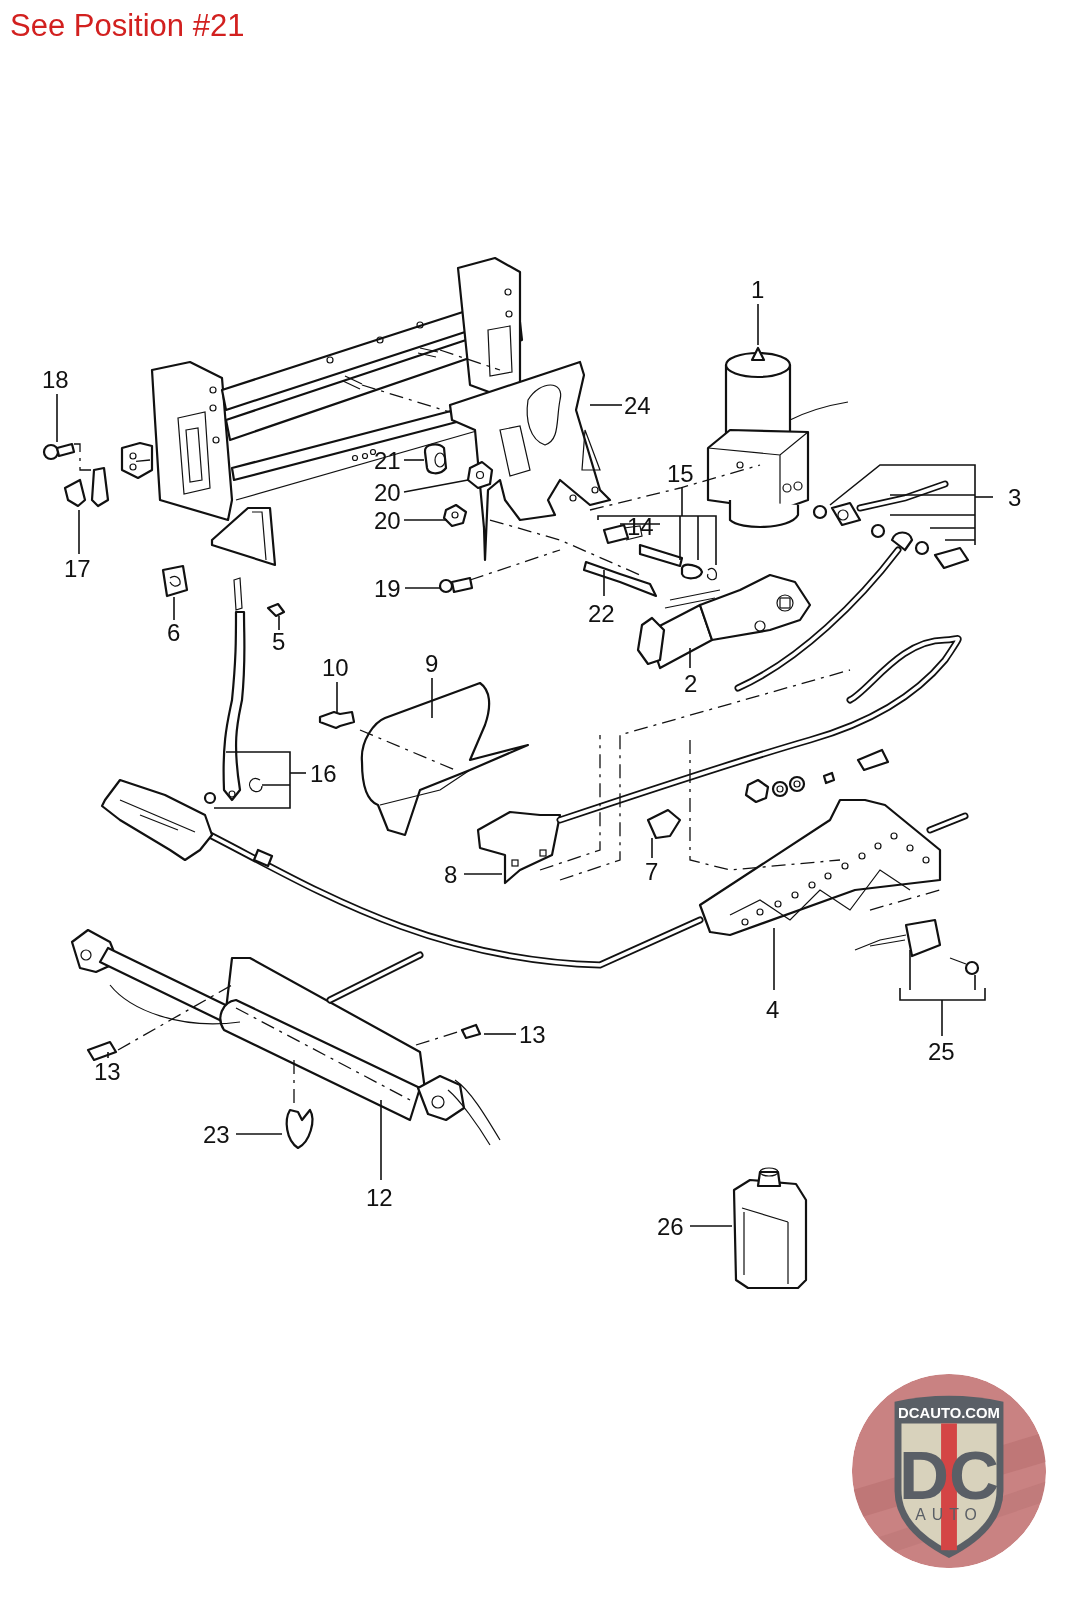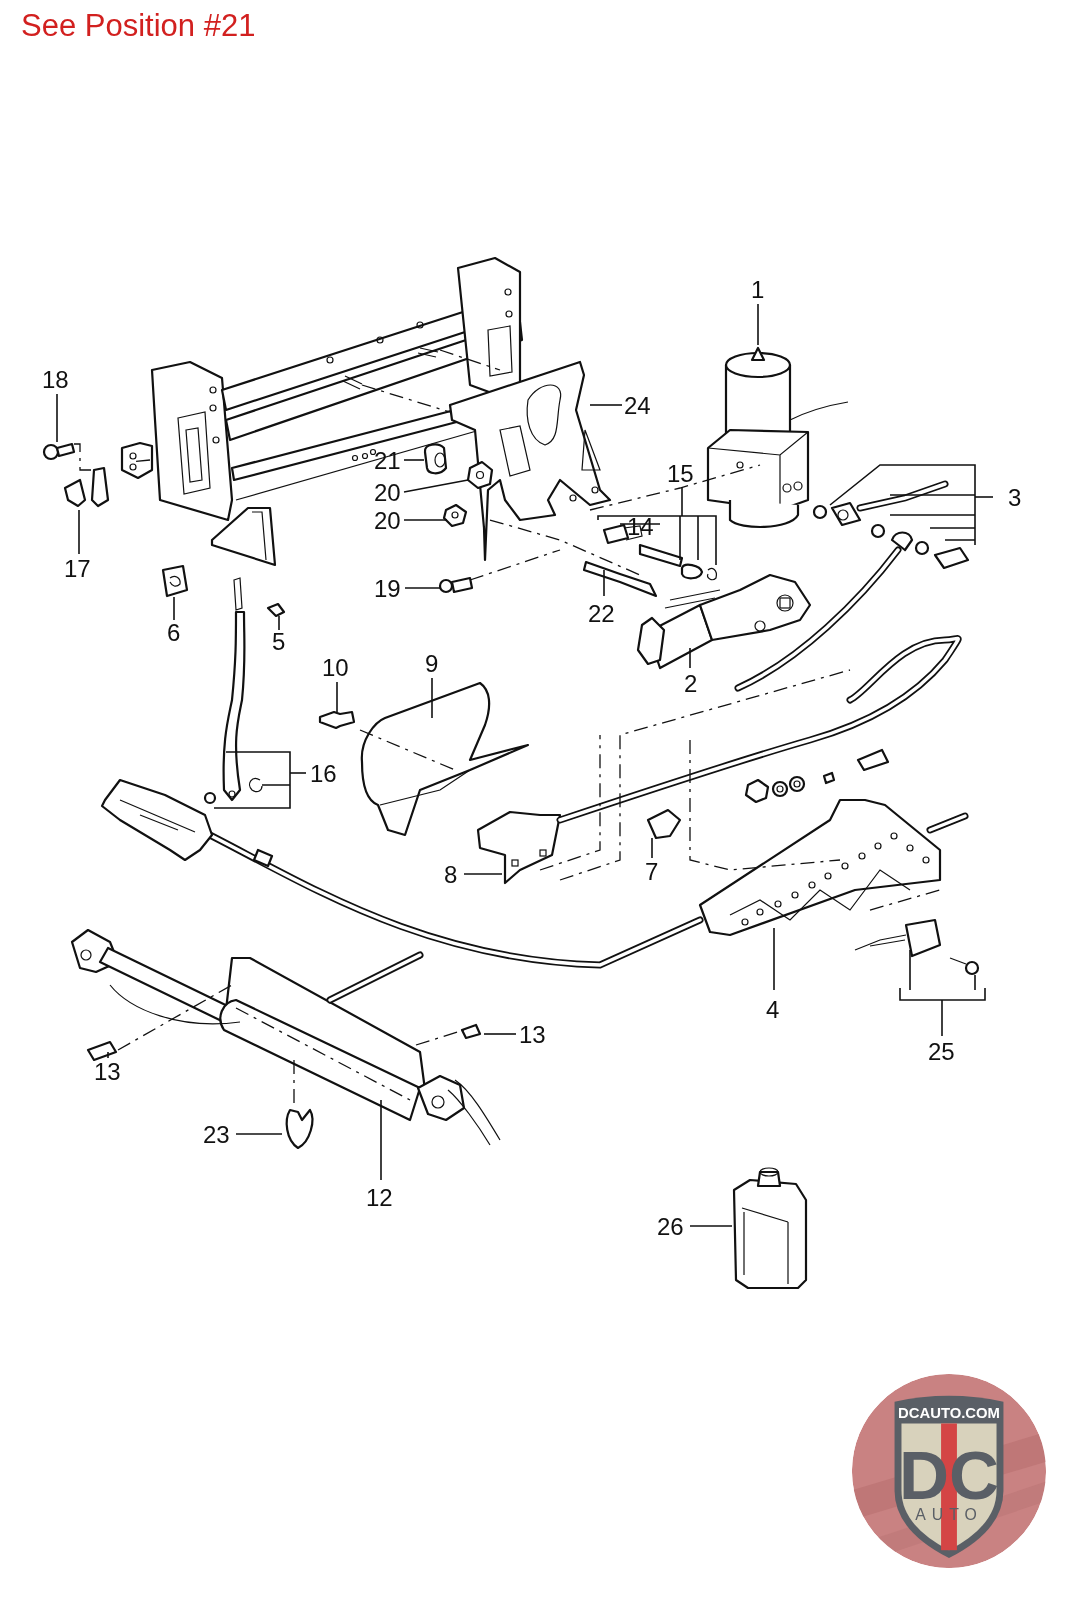--- a/index.html
+++ b/index.html
@@ -308,21 +308,21 @@
     <text class="lbl" x="374" y="529">20</text>
     <text class="lbl" x="374" y="469">21</text>
     <text class="lbl" x="588" y="622">22</text>
     <text class="lbl" x="203" y="1143">23</text>
     <text class="lbl" x="624" y="414">24</text>
     <text class="lbl" x="928" y="1060">25</text>
     <text class="lbl" x="657" y="1235">26</text>
   </g>
 </svg>
 
-<div id="title" style="color: rgb(210, 32, 31); margin-left: 11px;">See Position #21</div>
+<div id="title" style="color: rgb(210, 32, 31);">See Position #21</div>
 
 <svg id="logo" viewBox="0 0 200 200" xmlns="http://www.w3.org/2000/svg">
   <defs>
     <clipPath id="circ">
         <circle cx="100" cy="100" r="98"></circle>
       </clipPath>
   </defs>
   <g clip-path="url(#circ)">
     <circle cx="100" cy="100" r="98" fill="#c98282"></circle>
     <path d="M0 120 L200 60 L200 90 L0 150 Z" fill="#b56c6c" opacity="0.5"></path>

